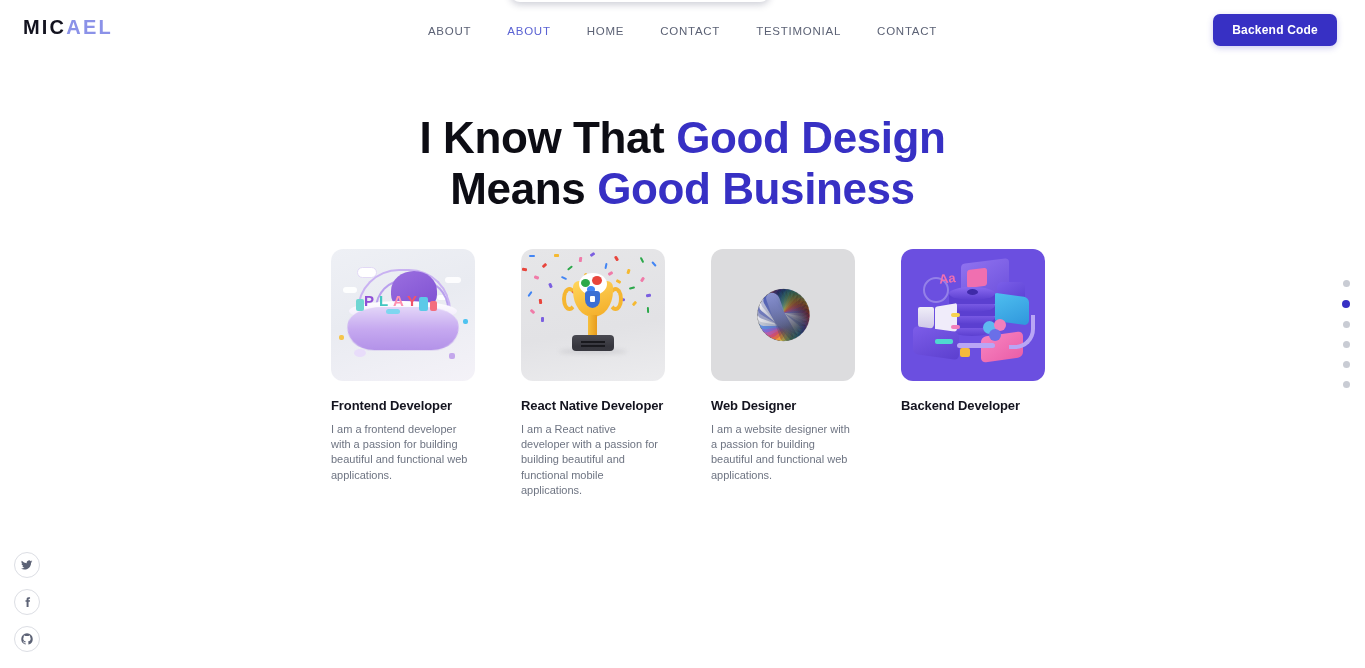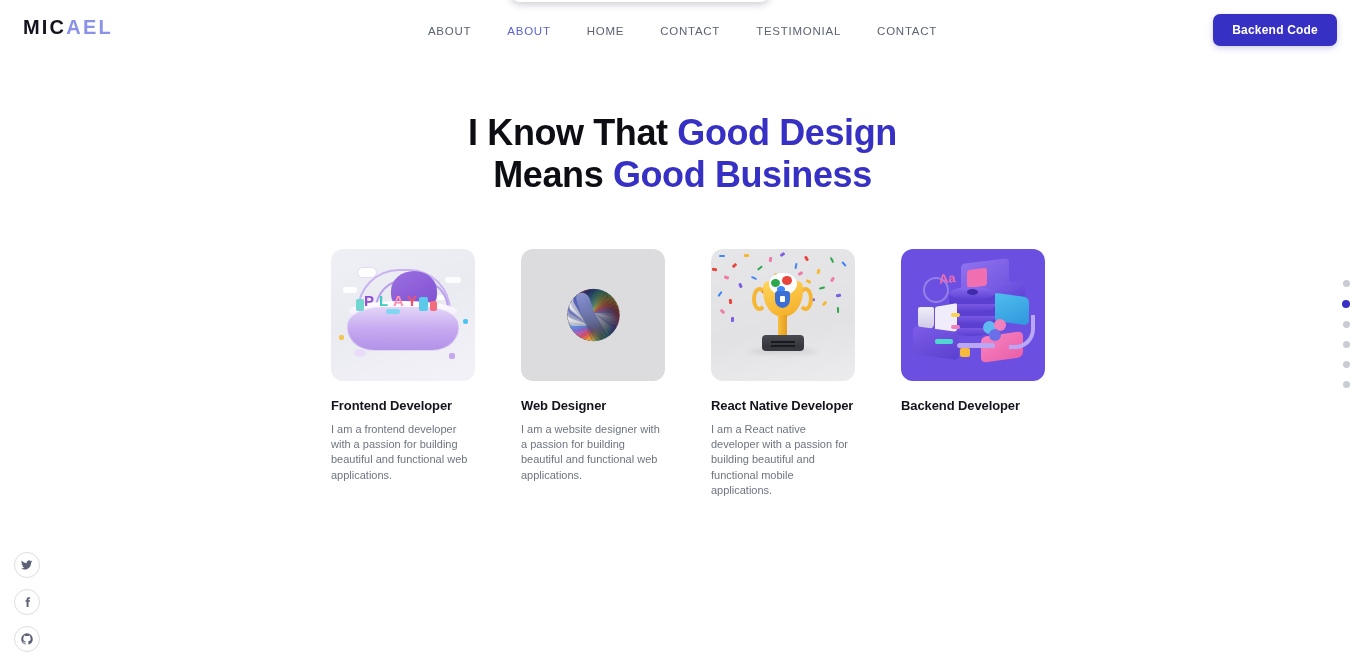--- a/index.html
+++ b/index.html
@@ -48,21 +48,21 @@
     font-size:12px; font-weight:700;
     padding:9px 19px; border:none; border-radius:7px;
     cursor:pointer; letter-spacing:.2px;
     box-shadow:0 2px 6px rgba(55,48,196,.25);
   }
 
   
   .heading {
     position:absolute; top:112px; left:0; width:1365px;
     text-align:center;
-    font-size:36px; font-weight:700; line-height:1.16;
+    font-size:44px; font-weight:700; line-height:1.16;
     letter-spacing:-.4px; color:#0d0d14;
   }
   .heading .hl { color:#3730c4; }
 
   
   .cards {
     position:absolute; top:249px; left:331px;
     display:flex; gap:46px;
   }
   .card { width:144px; }
@@ -366,65 +366,20 @@
           <div class="cube c2"></div>
         <div class="cube c3"></div>
           <div class="cube c4"></div>
         <div class="dot d1"></div>
           <div class="dot d2"></div>
         <div class="dot d3"></div>
           <div class="dot d4"></div>
       </div>
       <div class="card-title">Frontend Developer</div>
       <div class="card-desc">I am a frontend developer with a passion for building beautiful and functional web applications.</div>
-    </div>
-
-    <div class="card">
-      <div class="card-img ill-fan">
-        <div class="wheel" id="fan-wheel">
-            <div class="petal" style="background: linear-gradient(rgb(200, 106, 158), rgba(0, 0, 0, 0.25)); transform: rotate(0deg) translateY(26px) skewX(10deg);"></div>
-            <div class="petal" style="background: linear-gradient(rgb(142, 95, 208), rgba(0, 0, 0, 0.25)); transform: rotate(10deg) translateY(26px) skewX(10deg);"></div>
-            <div class="petal" style="background: linear-gradient(rgb(91, 79, 201), rgba(0, 0, 0, 0.25)); transform: rotate(20deg) translateY(26px) skewX(10deg);"></div>
-            <div class="petal" style="background: linear-gradient(rgb(63, 111, 216), rgba(0, 0, 0, 0.25)); transform: rotate(30deg) translateY(26px) skewX(10deg);"></div>
-            <div class="petal" style="background: linear-gradient(rgb(74, 168, 216), rgba(0, 0, 0, 0.25)); transform: rotate(40deg) translateY(26px) skewX(10deg);"></div>
-            <div class="petal" style="background: linear-gradient(rgb(88, 195, 192), rgba(0, 0, 0, 0.25)); transform: rotate(50deg) translateY(26px) skewX(10deg);"></div>
-            <div class="petal" style="background: linear-gradient(rgb(111, 201, 168), rgba(0, 0, 0, 0.25)); transform: rotate(60deg) translateY(26px) skewX(10deg);"></div>
-            <div class="petal" style="background: linear-gradient(rgb(159, 208, 138), rgba(0, 0, 0, 0.25)); transform: rotate(70deg) translateY(26px) skewX(10deg);"></div>
-            <div class="petal" style="background: linear-gradient(rgb(216, 207, 112), rgba(0, 0, 0, 0.25)); transform: rotate(80deg) translateY(26px) skewX(10deg);"></div>
-            <div class="petal" style="background: linear-gradient(rgb(232, 178, 74), rgba(0, 0, 0, 0.25)); transform: rotate(90deg) translateY(26px) skewX(10deg);"></div>
-            <div class="petal" style="background: linear-gradient(rgb(239, 139, 60), rgba(0, 0, 0, 0.25)); transform: rotate(100deg) translateY(26px) skewX(10deg);"></div>
-            <div class="petal" style="background: linear-gradient(rgb(232, 96, 60), rgba(0, 0, 0, 0.25)); transform: rotate(110deg) translateY(26px) skewX(10deg);"></div>
-            <div class="petal" style="background: linear-gradient(rgb(216, 68, 106), rgba(0, 0, 0, 0.25)); transform: rotate(120deg) translateY(26px) skewX(10deg);"></div>
-            <div class="petal" style="background: linear-gradient(rgb(200, 90, 144), rgba(0, 0, 0, 0.25)); transform: rotate(130deg) translateY(26px) skewX(10deg);"></div>
-            <div class="petal" style="background: linear-gradient(rgb(168, 95, 192), rgba(0, 0, 0, 0.25)); transform: rotate(140deg) translateY(26px) skewX(10deg);"></div>
-            <div class="petal" style="background: linear-gradient(rgb(111, 95, 216), rgba(0, 0, 0, 0.25)); transform: rotate(150deg) translateY(26px) skewX(10deg);"></div>
-            <div class="petal" style="background: linear-gradient(rgb(79, 115, 224), rgba(0, 0, 0, 0.25)); transform: rotate(160deg) translateY(26px) skewX(10deg);"></div>
-            <div class="petal" style="background: linear-gradient(rgb(63, 159, 216), rgba(0, 0, 0, 0.25)); transform: rotate(170deg) translateY(26px) skewX(10deg);"></div>
-            <div class="petal" style="background: linear-gradient(rgb(85, 191, 196), rgba(0, 0, 0, 0.25)); transform: rotate(180deg) translateY(26px) skewX(10deg);"></div>
-            <div class="petal" style="background: linear-gradient(rgb(120, 201, 160), rgba(0, 0, 0, 0.25)); transform: rotate(190deg) translateY(26px) skewX(10deg);"></div>
-            <div class="petal" style="background: linear-gradient(rgb(176, 208, 122), rgba(0, 0, 0, 0.25)); transform: rotate(200deg) translateY(26px) skewX(10deg);"></div>
-            <div class="petal" style="background: linear-gradient(rgb(224, 200, 90), rgba(0, 0, 0, 0.25)); transform: rotate(210deg) translateY(26px) skewX(10deg);"></div>
-            <div class="petal" style="background: linear-gradient(rgb(239, 154, 60), rgba(0, 0, 0, 0.25)); transform: rotate(220deg) translateY(26px) skewX(10deg);"></div>
-            <div class="petal" style="background: linear-gradient(rgb(224, 106, 74), rgba(0, 0, 0, 0.25)); transform: rotate(230deg) translateY(26px) skewX(10deg);"></div>
-            <div class="petal" style="background: linear-gradient(rgb(208, 79, 122), rgba(0, 0, 0, 0.25)); transform: rotate(240deg) translateY(26px) skewX(10deg);"></div>
-            <div class="petal" style="background: linear-gradient(rgb(184, 95, 176), rgba(0, 0, 0, 0.25)); transform: rotate(250deg) translateY(26px) skewX(10deg);"></div>
-            <div class="petal" style="background: linear-gradient(rgb(127, 111, 216), rgba(0, 0, 0, 0.25)); transform: rotate(260deg) translateY(26px) skewX(10deg);"></div>
-            <div class="petal" style="background: linear-gradient(rgb(95, 143, 224), rgba(0, 0, 0, 0.25)); transform: rotate(270deg) translateY(26px) skewX(10deg);"></div>
-            <div class="petal" style="background: linear-gradient(rgb(201, 204, 212), rgba(0, 0, 0, 0.25)); transform: rotate(280deg) translateY(26px) skewX(10deg);"></div>
-            <div class="petal" style="background: linear-gradient(rgb(232, 232, 238), rgba(0, 0, 0, 0.25)); transform: rotate(290deg) translateY(26px) skewX(10deg);"></div>
-            <div class="petal" style="background: linear-gradient(rgb(154, 160, 200), rgba(0, 0, 0, 0.25)); transform: rotate(300deg) translateY(26px) skewX(10deg);"></div>
-            <div class="petal" style="background: linear-gradient(rgb(111, 122, 192), rgba(0, 0, 0, 0.25)); transform: rotate(310deg) translateY(26px) skewX(10deg);"></div>
-            <div class="petal" style="background: linear-gradient(rgb(240, 240, 244), rgba(0, 0, 0, 0.25)); transform: rotate(320deg) translateY(26px) skewX(10deg);"></div>
-            <div class="petal" style="background: linear-gradient(rgb(184, 188, 216), rgba(0, 0, 0, 0.25)); transform: rotate(330deg) translateY(26px) skewX(10deg);"></div>
-            <div class="petal" style="background: linear-gradient(rgb(79, 95, 184), rgba(0, 0, 0, 0.25)); transform: rotate(340deg) translateY(26px) skewX(10deg);"></div>
-            <div class="petal" style="background: linear-gradient(rgb(138, 147, 208), rgba(0, 0, 0, 0.25)); transform: rotate(350deg) translateY(26px) skewX(10deg);"></div>
-          </div>
-      </div>
-      <div class="card-title">Web Designer</div>
-      <div class="card-desc">I am a website designer with a passion for building beautiful and functional web applications.</div>
     </div>
 
     <div class="card">
       <div class="card-img ill-trophy">
         <div id="confetti-host">
             <div class="conf" style="left: 8px; top: 6px; width: 6px; height: 2px; background: rgb(66, 133, 244); transform: rotate(0deg); position: absolute;"></div>
             <div class="conf" style="left: 22px; top: 14px; width: 3px; height: 5px; background: rgb(232, 69, 60); transform: rotate(47deg); position: absolute;"></div>
             <div class="conf" style="left: 34px; top: 4px; width: 3px; height: 5px; background: rgb(245, 185, 49); transform: rotate(94deg); position: absolute;"></div>
             <div class="conf" style="left: 46px; top: 18px; width: 6px; height: 2px; background: rgb(43, 168, 74); transform: rotate(141deg); position: absolute;"></div>
             <div class="conf" style="left: 58px; top: 8px; width: 3px; height: 5px; background: rgb(240, 123, 168); transform: rotate(8deg); position: absolute;"></div>
@@ -465,20 +420,65 @@
         <div class="shield"></div>
         <div class="stem"></div>
         <div class="base"></div>
         <div class="shadow"></div>
       </div>
       <div class="card-title">React Native Developer</div>
       <div class="card-desc">I am a React native developer with a passion for building beautiful and functional mobile applications.</div>
     </div>
 
     <div class="card">
+      <div class="card-img ill-fan">
+        <div class="wheel" id="fan-wheel">
+            <div class="petal" style="background: linear-gradient(rgb(200, 106, 158), rgba(0, 0, 0, 0.25)); transform: rotate(0deg) translateY(26px) skewX(10deg);"></div>
+            <div class="petal" style="background: linear-gradient(rgb(142, 95, 208), rgba(0, 0, 0, 0.25)); transform: rotate(10deg) translateY(26px) skewX(10deg);"></div>
+            <div class="petal" style="background: linear-gradient(rgb(91, 79, 201), rgba(0, 0, 0, 0.25)); transform: rotate(20deg) translateY(26px) skewX(10deg);"></div>
+            <div class="petal" style="background: linear-gradient(rgb(63, 111, 216), rgba(0, 0, 0, 0.25)); transform: rotate(30deg) translateY(26px) skewX(10deg);"></div>
+            <div class="petal" style="background: linear-gradient(rgb(74, 168, 216), rgba(0, 0, 0, 0.25)); transform: rotate(40deg) translateY(26px) skewX(10deg);"></div>
+            <div class="petal" style="background: linear-gradient(rgb(88, 195, 192), rgba(0, 0, 0, 0.25)); transform: rotate(50deg) translateY(26px) skewX(10deg);"></div>
+            <div class="petal" style="background: linear-gradient(rgb(111, 201, 168), rgba(0, 0, 0, 0.25)); transform: rotate(60deg) translateY(26px) skewX(10deg);"></div>
+            <div class="petal" style="background: linear-gradient(rgb(159, 208, 138), rgba(0, 0, 0, 0.25)); transform: rotate(70deg) translateY(26px) skewX(10deg);"></div>
+            <div class="petal" style="background: linear-gradient(rgb(216, 207, 112), rgba(0, 0, 0, 0.25)); transform: rotate(80deg) translateY(26px) skewX(10deg);"></div>
+            <div class="petal" style="background: linear-gradient(rgb(232, 178, 74), rgba(0, 0, 0, 0.25)); transform: rotate(90deg) translateY(26px) skewX(10deg);"></div>
+            <div class="petal" style="background: linear-gradient(rgb(239, 139, 60), rgba(0, 0, 0, 0.25)); transform: rotate(100deg) translateY(26px) skewX(10deg);"></div>
+            <div class="petal" style="background: linear-gradient(rgb(232, 96, 60), rgba(0, 0, 0, 0.25)); transform: rotate(110deg) translateY(26px) skewX(10deg);"></div>
+            <div class="petal" style="background: linear-gradient(rgb(216, 68, 106), rgba(0, 0, 0, 0.25)); transform: rotate(120deg) translateY(26px) skewX(10deg);"></div>
+            <div class="petal" style="background: linear-gradient(rgb(200, 90, 144), rgba(0, 0, 0, 0.25)); transform: rotate(130deg) translateY(26px) skewX(10deg);"></div>
+            <div class="petal" style="background: linear-gradient(rgb(168, 95, 192), rgba(0, 0, 0, 0.25)); transform: rotate(140deg) translateY(26px) skewX(10deg);"></div>
+            <div class="petal" style="background: linear-gradient(rgb(111, 95, 216), rgba(0, 0, 0, 0.25)); transform: rotate(150deg) translateY(26px) skewX(10deg);"></div>
+            <div class="petal" style="background: linear-gradient(rgb(79, 115, 224), rgba(0, 0, 0, 0.25)); transform: rotate(160deg) translateY(26px) skewX(10deg);"></div>
+            <div class="petal" style="background: linear-gradient(rgb(63, 159, 216), rgba(0, 0, 0, 0.25)); transform: rotate(170deg) translateY(26px) skewX(10deg);"></div>
+            <div class="petal" style="background: linear-gradient(rgb(85, 191, 196), rgba(0, 0, 0, 0.25)); transform: rotate(180deg) translateY(26px) skewX(10deg);"></div>
+            <div class="petal" style="background: linear-gradient(rgb(120, 201, 160), rgba(0, 0, 0, 0.25)); transform: rotate(190deg) translateY(26px) skewX(10deg);"></div>
+            <div class="petal" style="background: linear-gradient(rgb(176, 208, 122), rgba(0, 0, 0, 0.25)); transform: rotate(200deg) translateY(26px) skewX(10deg);"></div>
+            <div class="petal" style="background: linear-gradient(rgb(224, 200, 90), rgba(0, 0, 0, 0.25)); transform: rotate(210deg) translateY(26px) skewX(10deg);"></div>
+            <div class="petal" style="background: linear-gradient(rgb(239, 154, 60), rgba(0, 0, 0, 0.25)); transform: rotate(220deg) translateY(26px) skewX(10deg);"></div>
+            <div class="petal" style="background: linear-gradient(rgb(224, 106, 74), rgba(0, 0, 0, 0.25)); transform: rotate(230deg) translateY(26px) skewX(10deg);"></div>
+            <div class="petal" style="background: linear-gradient(rgb(208, 79, 122), rgba(0, 0, 0, 0.25)); transform: rotate(240deg) translateY(26px) skewX(10deg);"></div>
+            <div class="petal" style="background: linear-gradient(rgb(184, 95, 176), rgba(0, 0, 0, 0.25)); transform: rotate(250deg) translateY(26px) skewX(10deg);"></div>
+            <div class="petal" style="background: linear-gradient(rgb(127, 111, 216), rgba(0, 0, 0, 0.25)); transform: rotate(260deg) translateY(26px) skewX(10deg);"></div>
+            <div class="petal" style="background: linear-gradient(rgb(95, 143, 224), rgba(0, 0, 0, 0.25)); transform: rotate(270deg) translateY(26px) skewX(10deg);"></div>
+            <div class="petal" style="background: linear-gradient(rgb(201, 204, 212), rgba(0, 0, 0, 0.25)); transform: rotate(280deg) translateY(26px) skewX(10deg);"></div>
+            <div class="petal" style="background: linear-gradient(rgb(232, 232, 238), rgba(0, 0, 0, 0.25)); transform: rotate(290deg) translateY(26px) skewX(10deg);"></div>
+            <div class="petal" style="background: linear-gradient(rgb(154, 160, 200), rgba(0, 0, 0, 0.25)); transform: rotate(300deg) translateY(26px) skewX(10deg);"></div>
+            <div class="petal" style="background: linear-gradient(rgb(111, 122, 192), rgba(0, 0, 0, 0.25)); transform: rotate(310deg) translateY(26px) skewX(10deg);"></div>
+            <div class="petal" style="background: linear-gradient(rgb(240, 240, 244), rgba(0, 0, 0, 0.25)); transform: rotate(320deg) translateY(26px) skewX(10deg);"></div>
+            <div class="petal" style="background: linear-gradient(rgb(184, 188, 216), rgba(0, 0, 0, 0.25)); transform: rotate(330deg) translateY(26px) skewX(10deg);"></div>
+            <div class="petal" style="background: linear-gradient(rgb(79, 95, 184), rgba(0, 0, 0, 0.25)); transform: rotate(340deg) translateY(26px) skewX(10deg);"></div>
+            <div class="petal" style="background: linear-gradient(rgb(138, 147, 208), rgba(0, 0, 0, 0.25)); transform: rotate(350deg) translateY(26px) skewX(10deg);"></div>
+          </div>
+      </div>
+      <div class="card-title">Web Designer</div>
+      <div class="card-desc">I am a website designer with a passion for building beautiful and functional web applications.</div>
+    </div>
+
+    <div class="card">
       <div class="card-img ill-backend">
         <div class="ring"></div>
         <div class="aa">Aa</div>
         <div class="screen"></div>
         <div class="bx-blue-top"></div>
         <div class="box bx-blue"></div>
         <div class="db">
           <div class="db-disc" style="top:30px"></div>
           <div class="db-b" style="top:24px"></div>
           <div class="db-disc" style="top:18px"></div>

